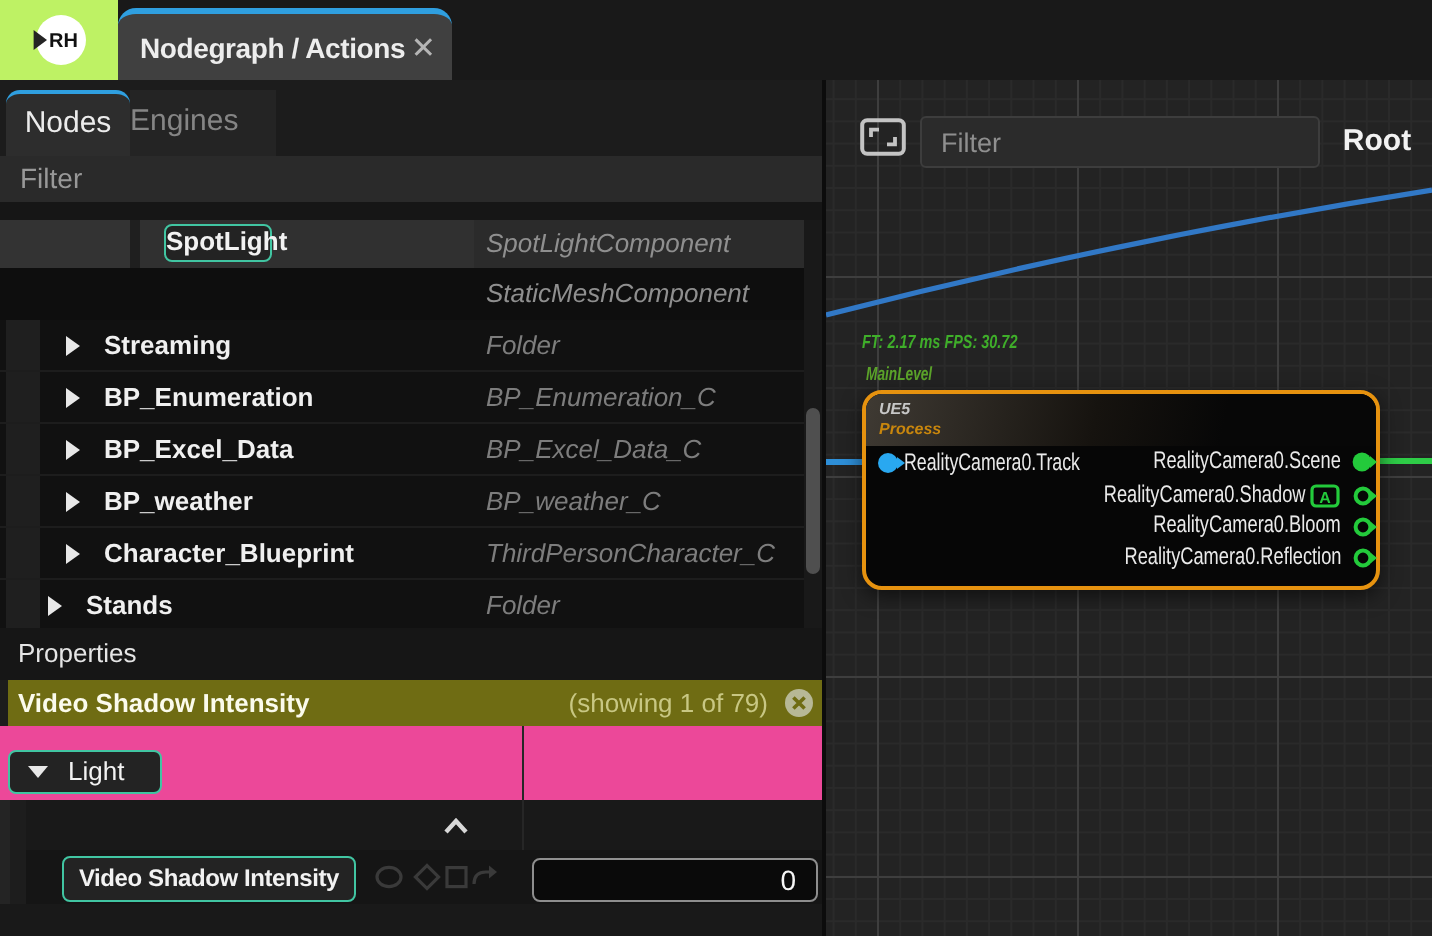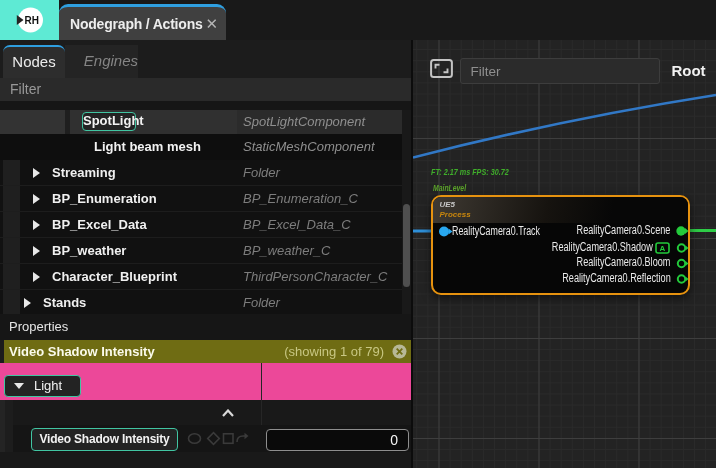--- a/index.html
+++ b/index.html
@@ -2,33 +2,33 @@
 <html><head>
 <meta charset="utf-8">
 <style>
   * { margin:0; padding:0; box-sizing:border-box; }
   html,body { width:716px; height:468px; background:#191919; overflow:hidden;
     font-family:"Liberation Sans", sans-serif; }
   .abs { position:absolute; }
   #stage { position:relative; width:716px; height:468px; background:#191919; }
 
   
-  #logoarea { left:0; top:0; width:59px; height:40px; background:#5eead4; }
+  #logoarea { left:0; top:0; width:59px; height:40px; background:#bef264; }
   #tab1 { left:59px; top:4px; width:167px; height:36px; background:#404040;
     border-top:3px solid #2f9fe0; border-radius:9px 9px 0 0; }
   #tab1 .t { position:absolute; left:11px; top:8.5px; font-size:14px; font-weight:700; color:#ededed; white-space:nowrap; letter-spacing:-0.2px;}
   #tab1 .x { position:absolute; right:8px; top:8px; font-size:15px; color:#b5b5b5; font-weight:400;}
 
   
   #left { left:0; top:40px; width:411px; height:428px; background:#1c1c1c; }
   #tabNodes { left:3px; top:5px; width:62px; height:33px; background:#2d2d2d;
     border-top:2.5px solid #2f9fe0; border-radius:7px 7px 0 0; text-align:center;
     font-size:15px; font-weight:400; color:#ececec; line-height:30px;}
   #tabEngines { left:65px; top:5px; width:73px; height:33px; background:#242424;
-    text-align:right; font-size:15px; color:#858585; line-height:31px;font-style:italic;}
+    text-align:left; font-size:15px; color:#858585; line-height:31px;}
   #lfilter { left:0; top:38px; width:411px; height:23px; background:#2a2a2a;
     font-size:14px; color:#989898; line-height:23px; padding-left:10px;}
   #gap1 { left:0; top:61px; width:411px; height:9px; background:#161616;}
 
   
   #row1 { left:0; top:70px; width:411px; height:24px; background:#303030;}
   #row1 .colA { position:absolute; left:0; top:0; width:65px; height:24px; background:#333;}
   #row1 .colDiv { position:absolute; left:65px; top:0; width:5px; height:24px; background:#1f1f1f;}
   #row1 .colT { position:absolute; left:237px; top:0; width:165px; height:24px; background:#2b2b2b;}
   #row1 .colR { position:absolute; left:402px; top:0; width:9px; height:24px; background:#191919;}
@@ -131,21 +131,20 @@
 
     <div id="row1" class="abs">
       <div class="colA"></div>
         <div class="colDiv"></div>
         <div class="colT"></div>
         <div class="colR"></div>
       <div id="btnSpot" class="btnteal abs">SpotLight</div>
       <div class="typ" style="top:0; line-height:24px;">SpotLightComponent</div>
     </div>
     <div id="row2" class="abs">
-      <div class="nm">Light beam mesh</div>
       <div class="typ">StaticMeshComponent</div>
     </div>
     <div id="tree" class="abs">
       <div class="guide"></div>
       <div class="trow" style="top:0;">
         <div class="arr" style="left:33px; top:8px;"></div>
         <div class="tnm" style="left:52px;">Streaming</div>
         <div class="typ">Folder</div>
           <div class="sep"></div>
       </div>

